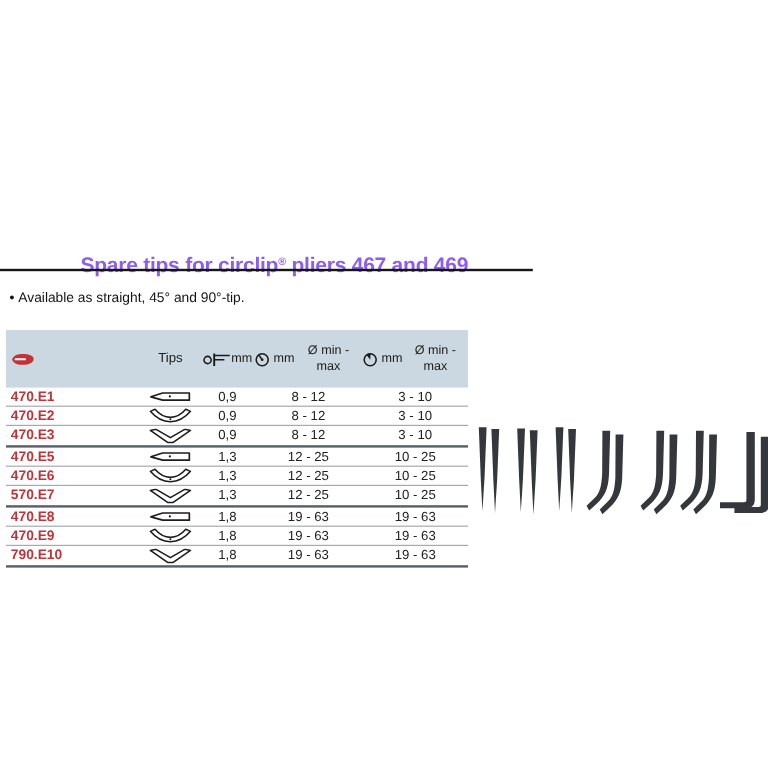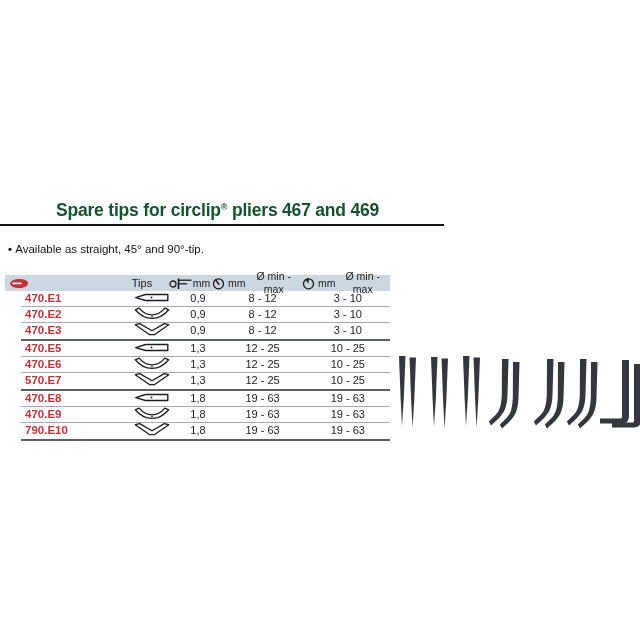--- a/index.html
+++ b/index.html
@@ -5,54 +5,53 @@
   html,body{margin:0;padding:0;}
   body{
     width:640px;height:640px;background:#ffffff;overflow:hidden;
     font-family:"Liberation Sans",sans-serif;color:#1c1c1c;
     position:relative;
   }
   .page{position:absolute;inset:0;}
 
   
   .title{
-    position:absolute;left:55px;top:199px;margin:1px;
-    font-size:17.5px;font-weight:bold;letter-spacing:-0.2px;color:#14532d;
+    position:absolute;left:55px;top:199px;margin:12px;
+    font-size:17.5px;font-weight:bold;letter-spacing:-0.2px;color:#8b5cf6;
   }
   .title sup{font-size:9px;vertical-align:6px;}
   .title-rule{position:absolute;left:0;top:224px;width:444px;height:2px;background:#161616;}
 
   
   .bullet{position:absolute;left:8px;font-size:11.5px;line-height:15px;color:#141414;}
   .bullet::before{content:"• ";font-weight:bold;}
   .bullet.b1{top:242px;}
   .bullet.b2{top:245px;}
 
   
   .spec-table{position:absolute;left:5px;top:275px;width:385px;}
   .thead{
-    display:flex;height:16px;background:#ccd8e1;
+    display:flex;height:48px;background:#ccd8e1;
     align-items:stretch;font-size:10.5px;color:#1a1a1a;
   }
   .c{box-sizing:border-box;}
   .c-ref{width:112px;padding-left:4px;text-align:left;}
   .c-tip{width:50px;text-align:center;}
   .c-mm{width:45px;text-align:center;}
   .c-out{width:90px;text-align:center;}
   .c-in{width:88px;text-align:center;}
 
   .thead .c-ref{display:flex;align-items:center;}
   .thead .c-tip{display:flex;align-items:center;justify-content:center;font-size:11px;}
   .thead .stack{display:flex;flex-direction:row;align-items:center;justify-content:center;height:100%;line-height:13px;}
   .unitline{display:flex;align-items:center;gap:3px;line-height:13px;}
 
   .trow{
-    display:flex;height:15px;align-items:flex-start;font-size:11px;line-height:14px;
+    display:flex;height:15px;align-items:center;font-size:11px;line-height:14px;
     border-bottom:1px solid #a6aaae;
-    margin-left:16px;
   }
   .trow.group-end{border-bottom:2px solid #5a5f64;height:16px;}
   .trow .c-ref{color:#c23338;font-weight:bold;font-size:11.5px;}
   .trow .c-mm,.trow .c-out,.trow .c-in{color:#222;}
   .tipicon{width:38px;height:13px;display:block;margin:0 auto;}
 
   
   .photo{position:absolute;left:392px;top:346px;width:250px;height:100px;}
 
   .defs-hidden{position:absolute;width:0;height:0;overflow:hidden;}

